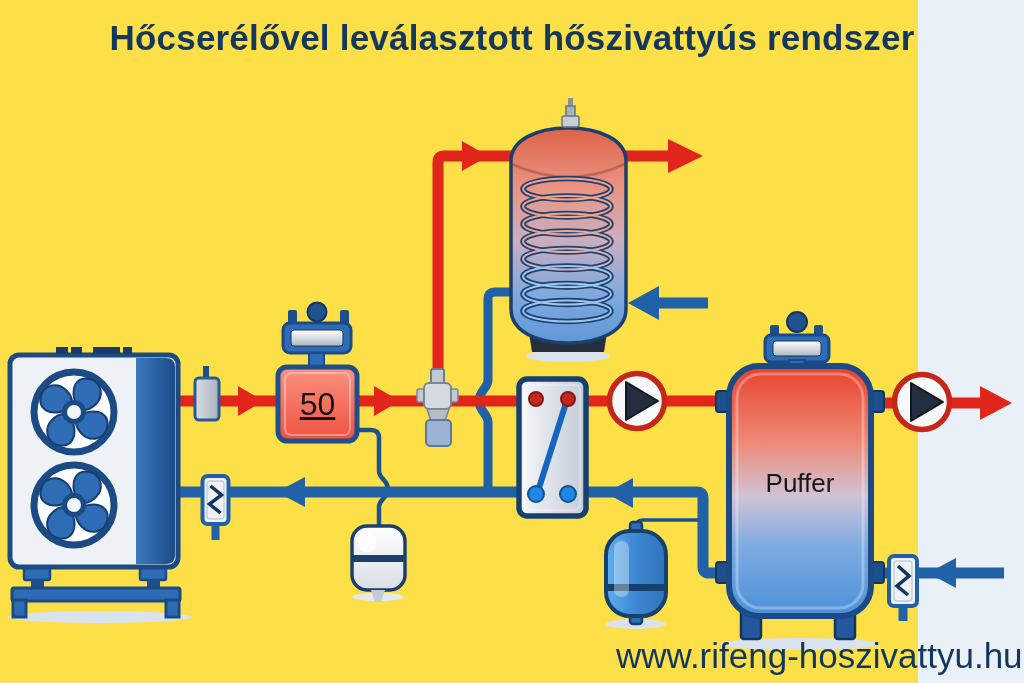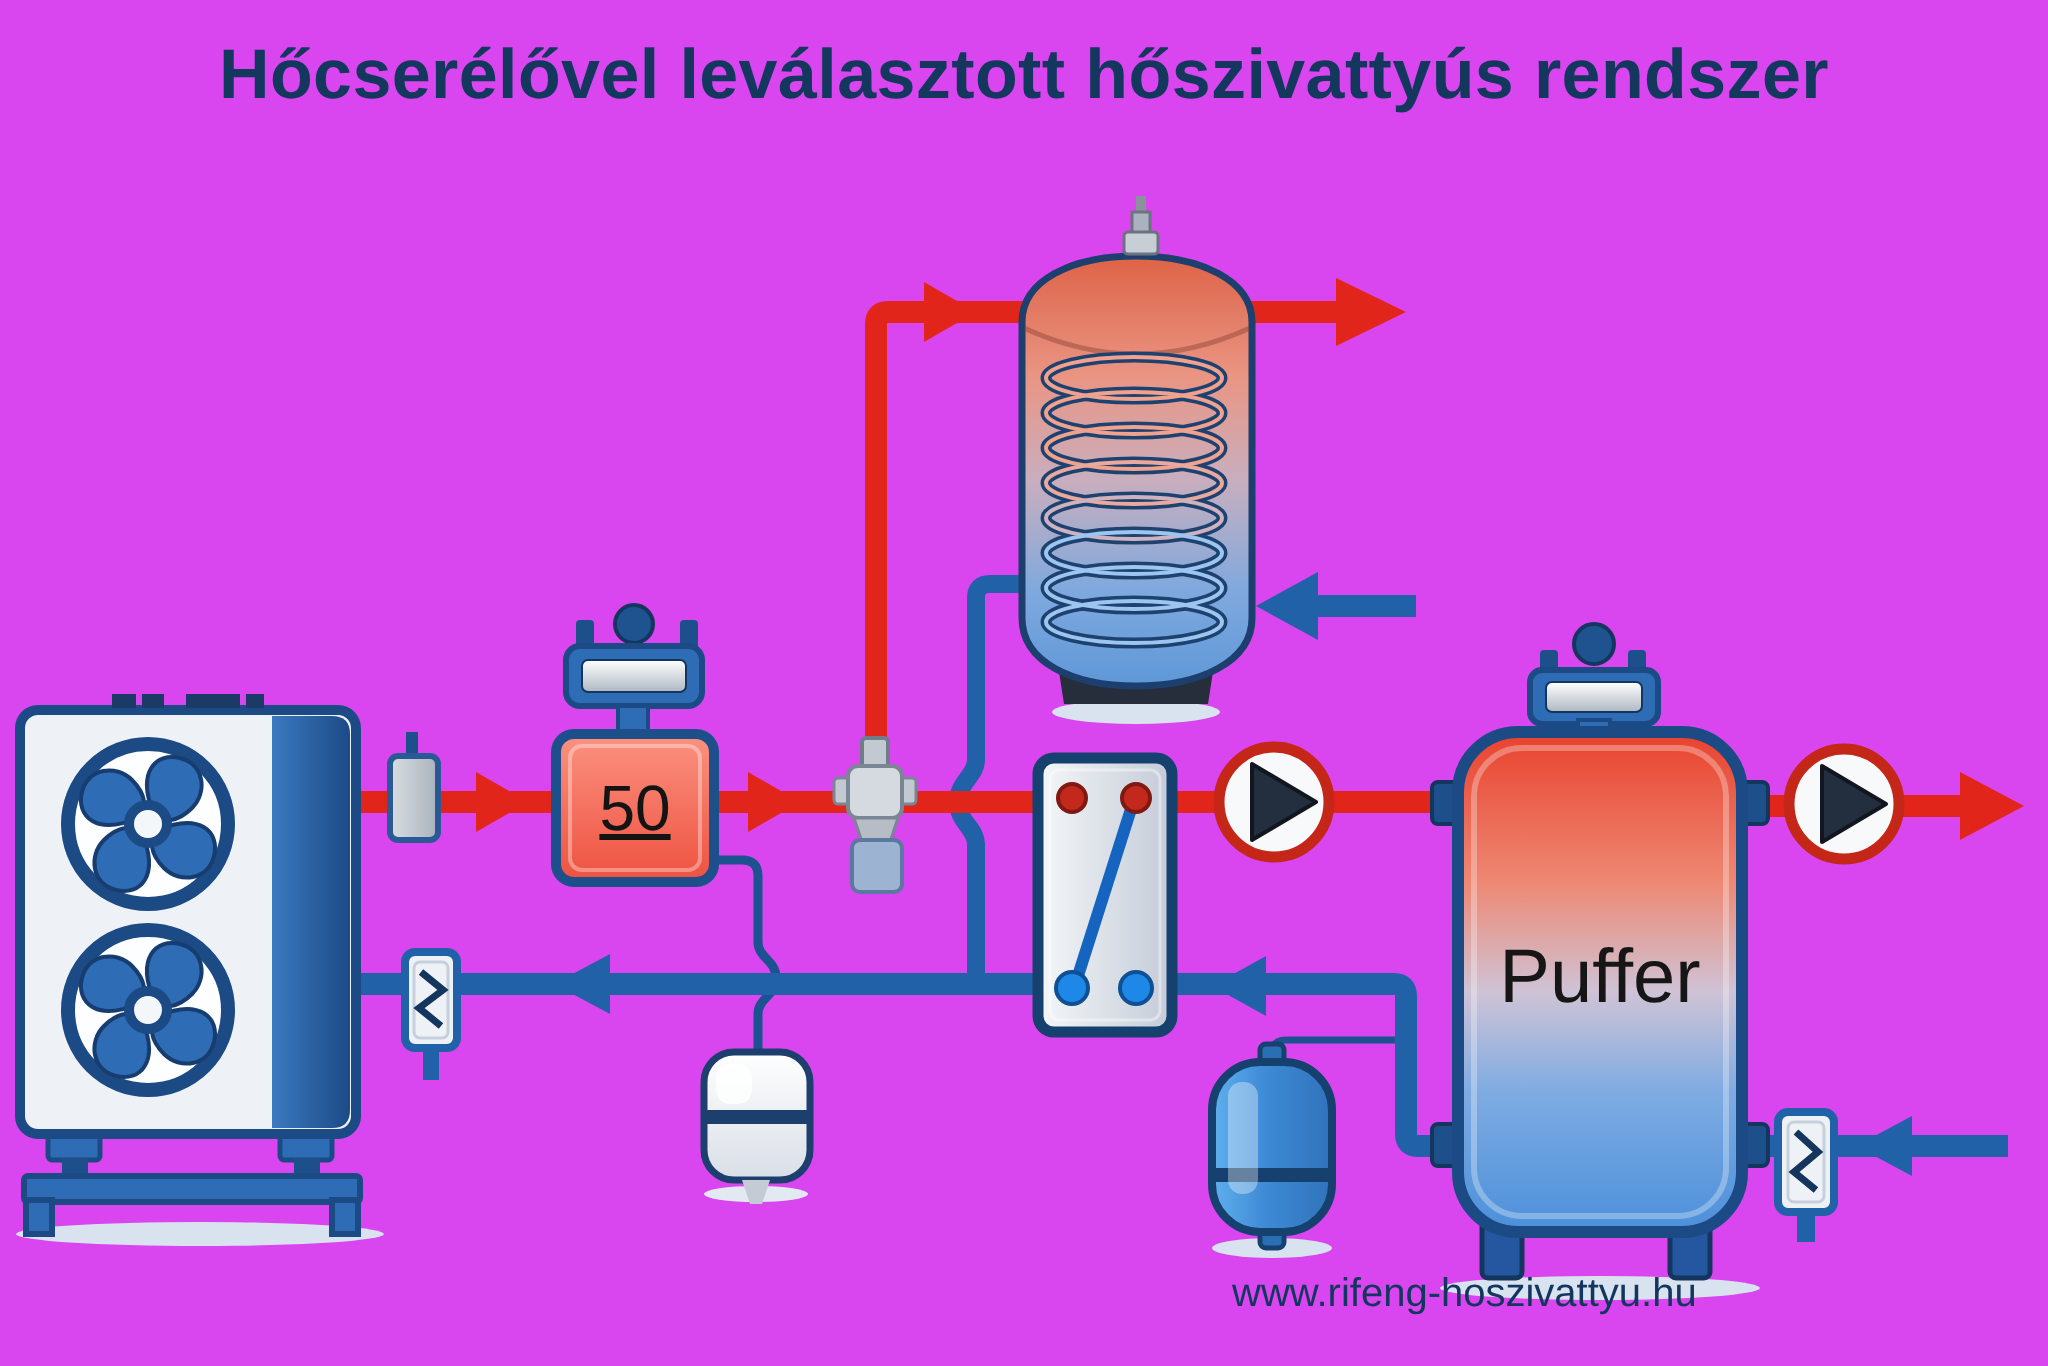--- a/index.html
+++ b/index.html
@@ -2,42 +2,42 @@
 <html><head>
 <meta charset="utf-8">
 <style>
   html,body{margin:0;padding:0;}
   body{
     width:1024px;height:683px;
     background:#e9f0f8;
     font-family:"Liberation Sans", sans-serif;
     overflow:hidden;
   }
-  .stage{position:relative;width:1024px;height:683px;background:#d946ef;}
+  .stage{position:relative;width:918px;height:683px;background:#fde047;}
   .stage svg{position:absolute;left:0;top:0;}
   .txt{position:absolute;color:#14375e;white-space:nowrap;}
   .title{
     top:18px;left:0;width:1024px;text-align:center;
     font-size:35px;font-weight:700;letter-spacing:.2px;
   }
   .subtitle{
     top:63px;left:0;width:1024px;text-align:center;
     font-size:29px;font-weight:400;
   }
   .label-50{
     left:278px;top:367px;width:79px;height:74px;
     display:flex;align-items:center;justify-content:center;
     font-size:32px;font-weight:500;color:#141414;text-decoration:underline;
   }
   .label-puffer{
     left:729px;top:468px;width:142px;text-align:center;
-    font-size:38px;font-weight:500;color:#161616;
+    font-size:26px;font-weight:500;color:#161616;
   }
   .website{
-    left:616px;top:636px;font-size:20px;font-weight:500;color:#12365e;
+    left:616px;top:636px;font-size:35px;font-weight:500;color:#12365e;
   }
 </style>
 </head>
 <body>
 
 <div class="stage">
 
 <svg width="1024" height="683" viewBox="0 0 1024 683">
   <defs>
     <linearGradient id="gradPuffer" x1="0" y1="0" x2="0" y2="1">

